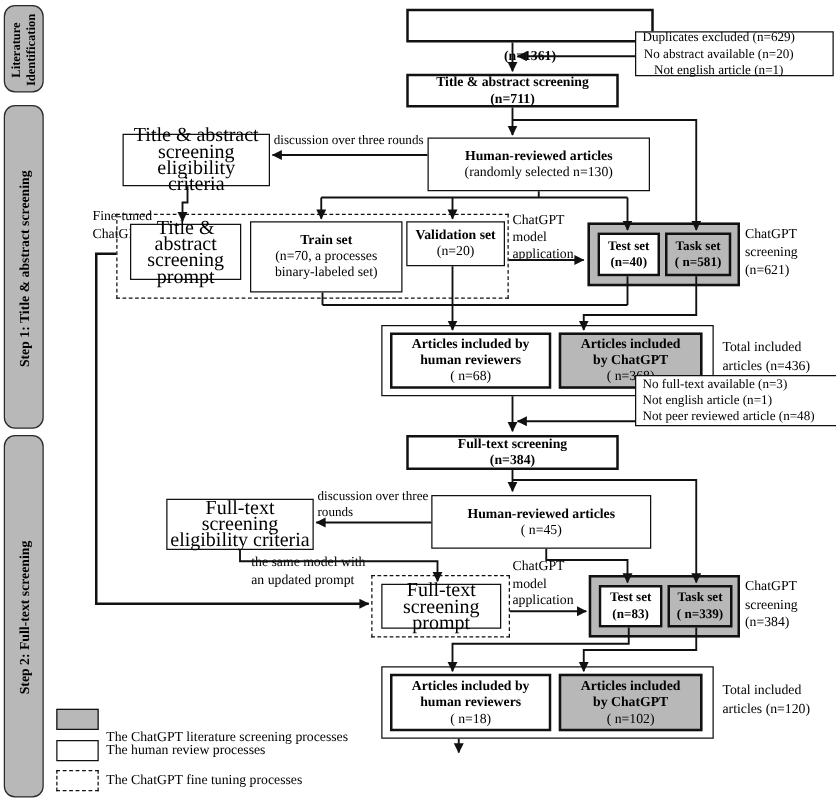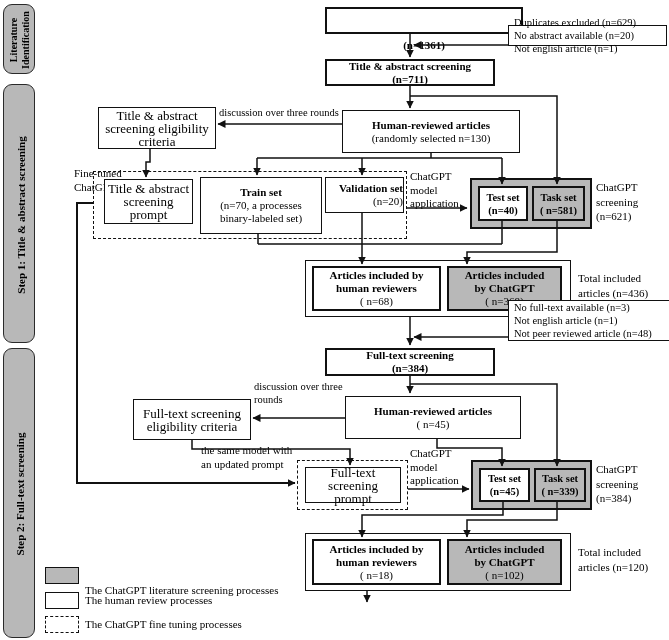--- a/index.html
+++ b/index.html
@@ -14,21 +14,21 @@
   }
   .b-thick{border-width:2.5px;}
   .b-med{border-width:2px;}
   .dashedbox{position:absolute;border:1.6px dashed #111;box-sizing:border-box;background:transparent;}
   .graybg{background:var(--gray,#b8b8b8);}
   .bt{font-weight:bold;white-space:pre-line;}
   .bs{font-weight:normal;white-space:pre-line;}
   .bs.bold{font-weight:bold;}
   .txt{white-space:pre-line;}
   .leftalign{align-items:flex-start;text-align:left;padding-left:5px;font-size:10.5px;line-height:13px;}
-  .small{font-size:13px;}
+  .small{font-size:16px;}
   .lbl{position:absolute;white-space:pre-line;font-size:11px;line-height:13.5px;}
   .sidebox{
     position:absolute;left:3px;width:32px;box-sizing:border-box;background:var(--gray,#b8b8b8);
     border:1.5px solid #2a2a2a;border-radius:9px;
   }
   .vtext{
     position:absolute;transform:rotate(-90deg);display:flex;align-items:center;justify-content:center;
     text-align:center;font-weight:bold;white-space:pre-line;
   }
   .legend-swatch{position:absolute;left:45px;width:34px;height:17px;box-sizing:border-box;border:1.5px solid #111;background:#fff;}
@@ -49,21 +49,21 @@
     <div class="vtext" style="width:259px;height:32px;left:-113.5px;top:113.5px;font-size:11px;">Step 1: Title &amp; abstract screening</div>
   </div>
   <div class="sidebox" style="top:348px;height:290px;">
     <div class="vtext" style="width:290px;height:32px;left:-129px;top:129px;font-size:11px;">Step 2: Full-text screening</div>
   </div>
 
   <div class="box b-thick" style="left:325px;top:7px;width:198px;height:27px;gap:36px;">
     <span class="bt">Total identified articles</span>
     <span class="bs bold">(n=1361)</span>
   </div>
-  <div class="box leftalign" style="left:508px;top:25px;width:159px;height:21px;">
+  <div class="box leftalign" style="left:508px;top:25px;width:159px;height:36px;text-align:center;">
     <span class="txt">Duplicates excluded (n=629)
 No abstract available (n=20)
 Not english article (n=1)</span>
   </div>
   <div class="box b-thick" style="left:325px;top:59px;width:170px;height:27px;">
     <span class="bt">Title &amp; abstract screening</span>
     <span class="bs bold">(n=711)</span>
   </div>
 
   <div class="box small" style="left:98px;top:107px;width:118px;height:42px;">
@@ -84,21 +84,21 @@
   <div class="box small" style="left:104px;top:179px;width:89px;height:45px;">
     <span class="txt">Title &amp; abstract
 screening
 prompt</span>
   </div>
   <div class="box" style="left:200px;top:177px;width:122px;height:57px;">
     <span class="bt">Train set</span>
     <span class="bs">(n=70, a processes
 binary-labeled set)</span>
   </div>
-  <div class="box" style="left:325px;top:177px;width:79px;height:36px;align-items:flex-end;">
+  <div class="box" style="left:325px;top:177px;width:79px;height:36px;">
     <span class="bt">Validation set</span>
     <span class="bs">(n=20)</span>
   </div>
 
   <div class="lbl" style="left:410px;top:170px;">ChatGPT
 model
 application</div>
 
   <div class="box b-med graybg" style="left:470px;top:178px;width:122px;height:51px;"></div>
   <div class="box b-med" style="left:478px;top:186px;width:50px;height:35px;font-size:10.5px;">
@@ -134,21 +134,21 @@
   </div>
   <div class="box b-thick" style="left:325px;top:348px;width:170px;height:28px;">
     <span class="bt">Full-text screening</span>
     <span class="bs bold">(n=384)</span>
   </div>
 
   <div class="box small" style="left:133px;top:399px;width:118px;height:41px;">
     <span class="txt">Full-text screening
 eligibility criteria</span>
   </div>
-  <div class="lbl" style="left:254px;top:380px;font-size:10.5px;line-height:13px;">discussion over three
+  <div class="lbl" style="left:254px;top:391px;font-size:10.5px;line-height:13px;">discussion over three
 rounds</div>
   <div class="box" style="left:345px;top:396px;width:176px;height:43px;">
     <span class="bt">Human-reviewed articles</span>
     <span class="bs">( n=45)</span>
   </div>
 
   <div class="lbl" style="left:201px;top:443px;line-height:14px;">the same model with
 an updated prompt</div>
 
   <div class="dashedbox" style="left:297px;top:460px;width:111px;height:50px;"></div>
@@ -156,21 +156,21 @@
     <span class="txt">Full-text screening
 prompt</span>
   </div>
   <div class="lbl" style="left:410px;top:447px;">ChatGPT
 model
 application</div>
 
   <div class="box b-med graybg" style="left:471px;top:460px;width:121px;height:50px;"></div>
   <div class="box b-med" style="left:479px;top:468px;width:51px;height:34px;font-size:10.5px;">
     <span class="bt">Test set</span>
-    <span class="bs bold">(n=45)</span>
+    <span class="bs bold">(n=83)</span>
   </div>
   <div class="box b-med graybg" style="left:534px;top:468px;width:52px;height:34px;font-size:10.5px;">
     <span class="bt">Task set</span>
     <span class="bs bold">( n=339)</span>
   </div>
   <div class="lbl" style="left:596px;top:462px;line-height:14.5px;">ChatGPT
 screening
 (n=384)</div>
 
   <div class="box" style="left:305px;top:533px;width:266px;height:58px;"></div>

